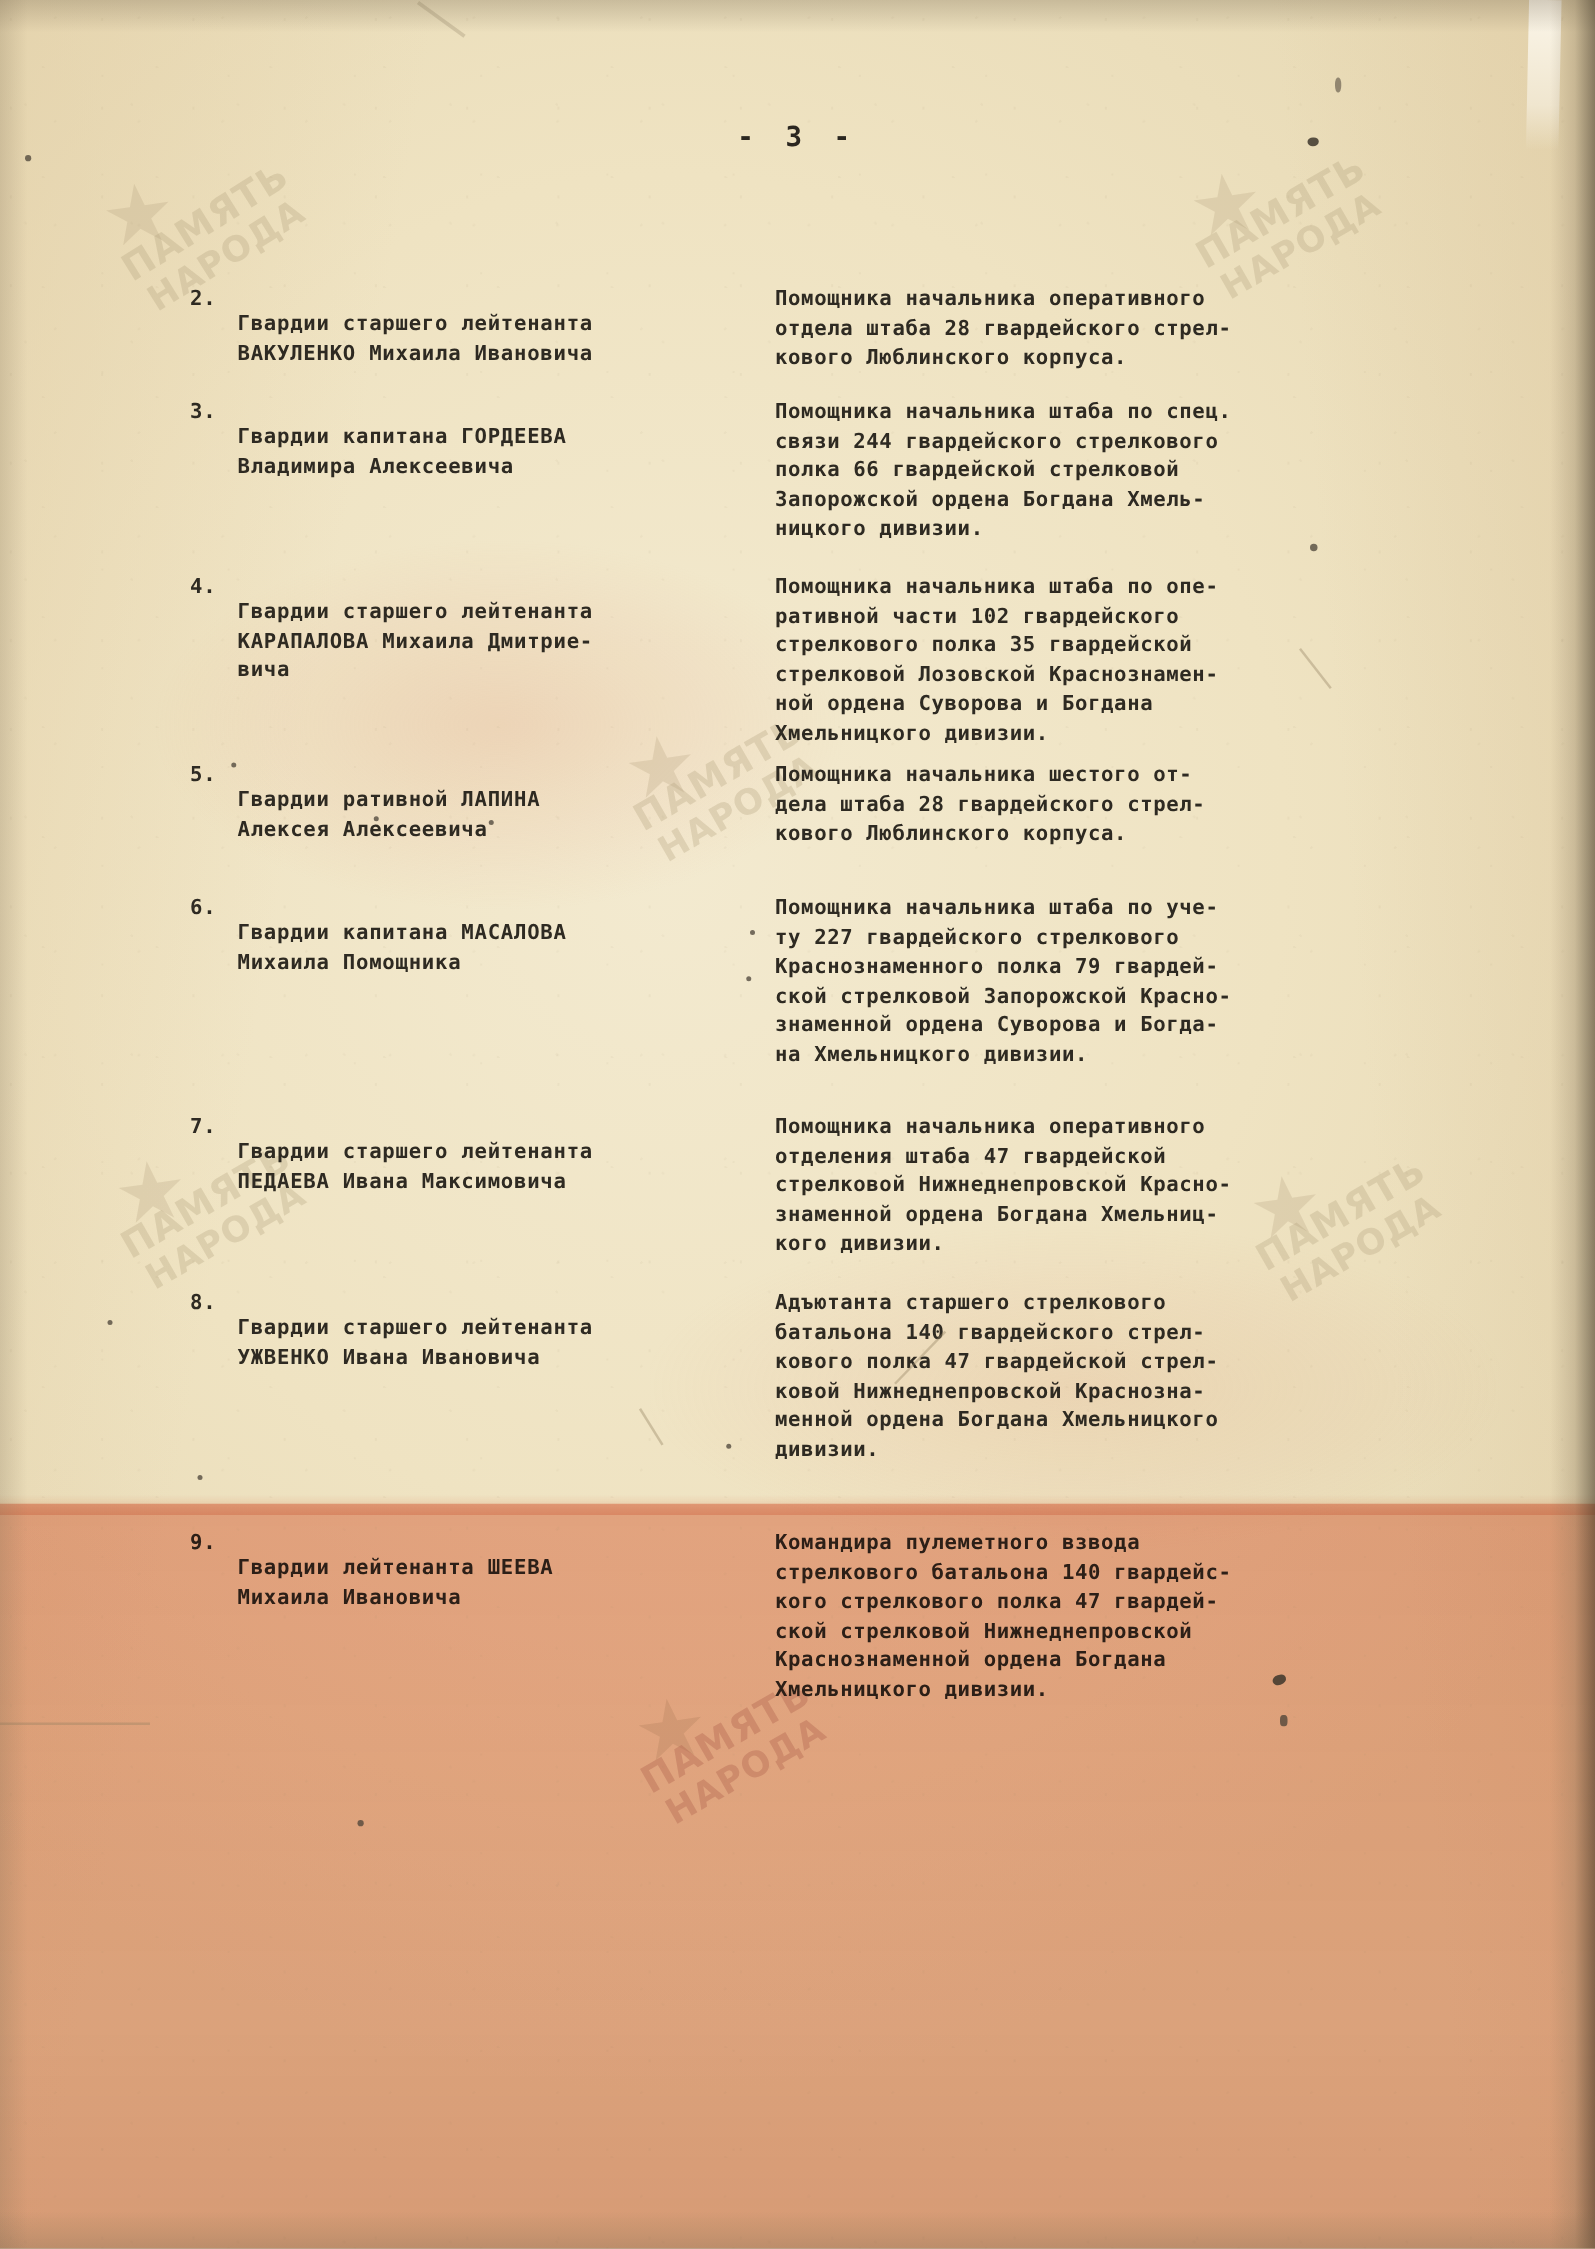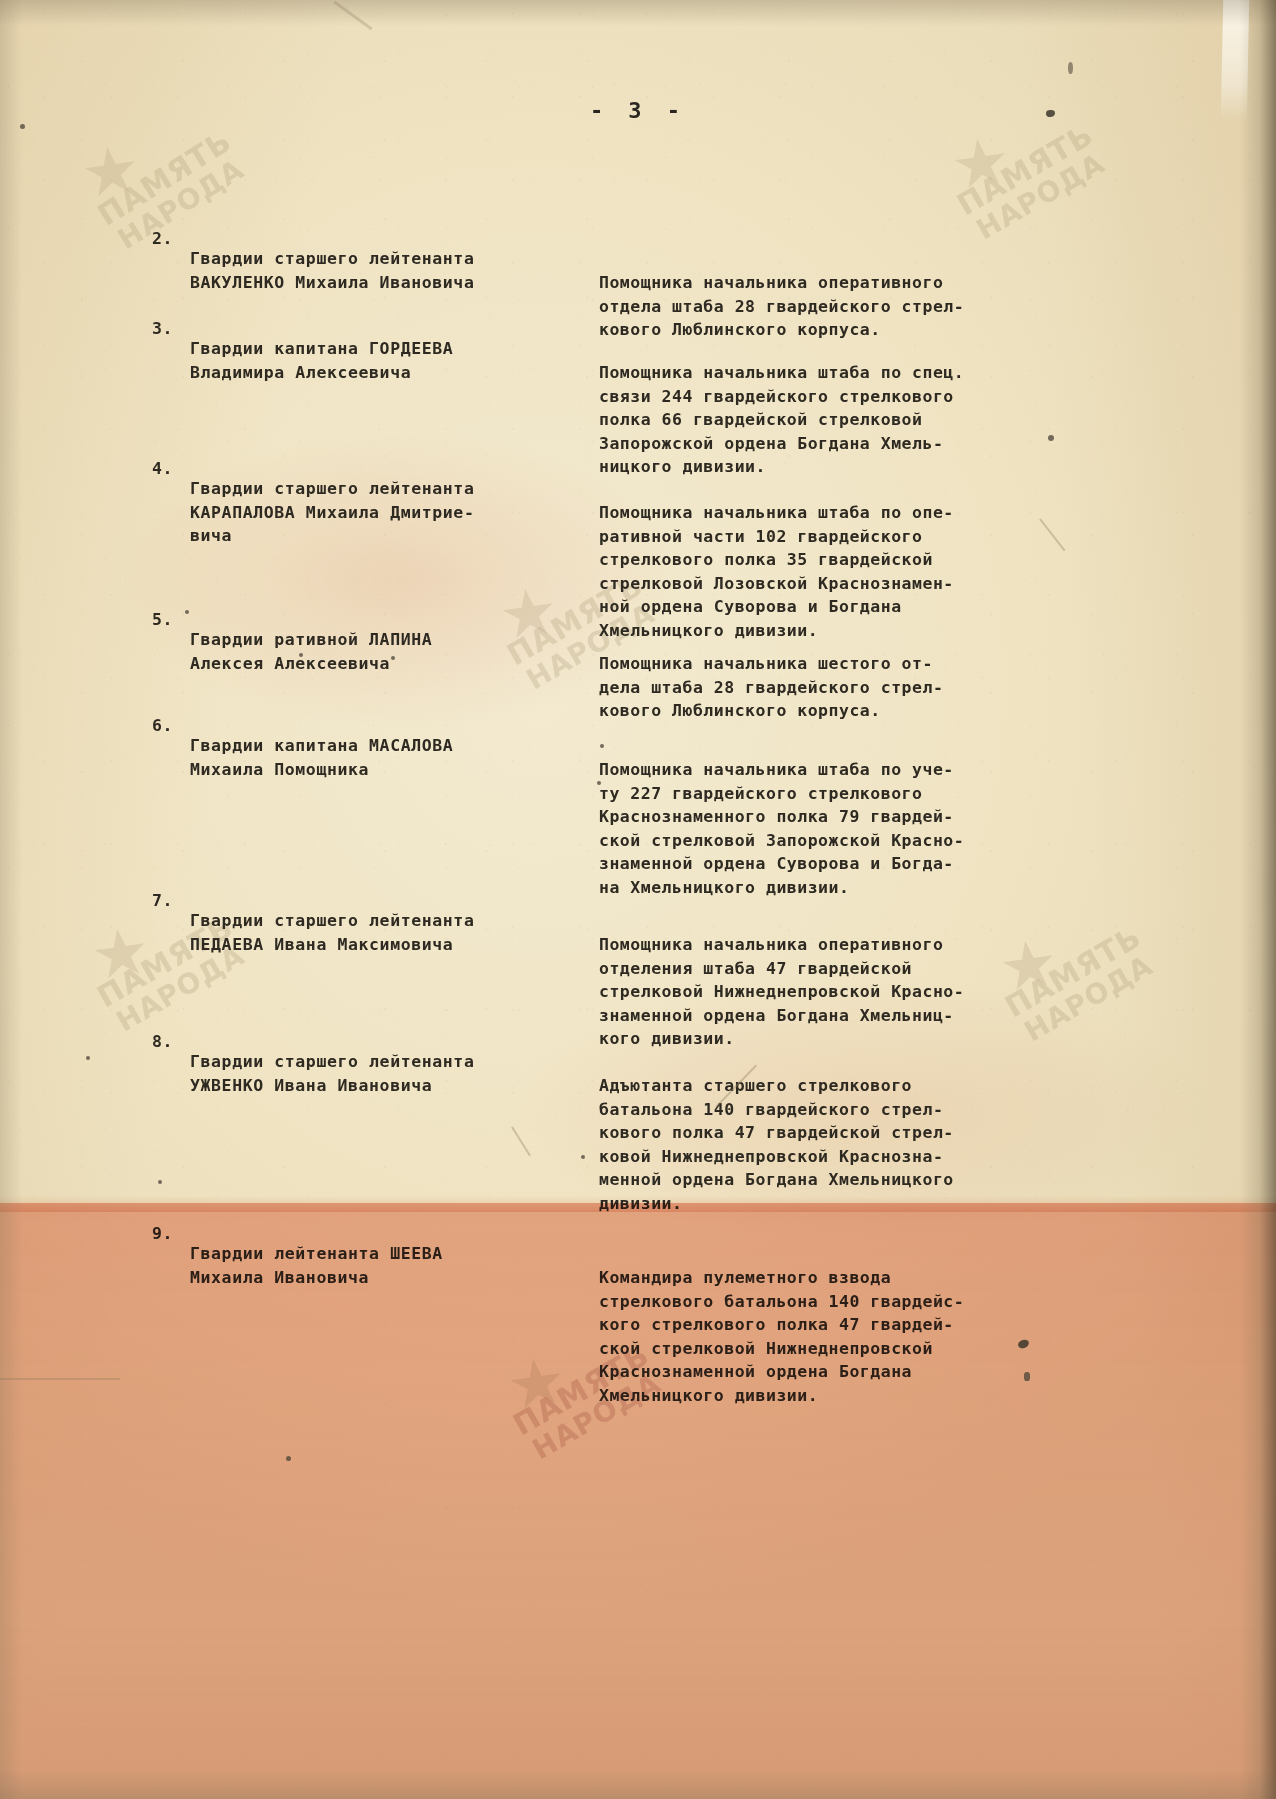--- a/index.html
+++ b/index.html
@@ -168,29 +168,28 @@
     font-size: 16.5px;
     line-height: 23.5px;
     letter-spacing: 0.6px;
     color: #2e2a22;
     font-weight: 700;
     white-space: pre-wrap;
     margin-top: 20px;
   }
   .col-right {
     position: absolute;
-    left: 599px;
+    left: 620px;
     width: 470px;
     font-size: 16.5px;
     line-height: 23.5px;
     letter-spacing: 0.5px;
     color: #2e2a22;
     font-weight: 700;
     white-space: pre-wrap;
-    margin-top: 44px;
   }
   .num {
     position: absolute;
     left: 152px;
     font-size: 16.5px;
     line-height: 23.5px;
     font-weight: 700;
     color: #2e2a22;
     letter-spacing: 0.6px;
   }

